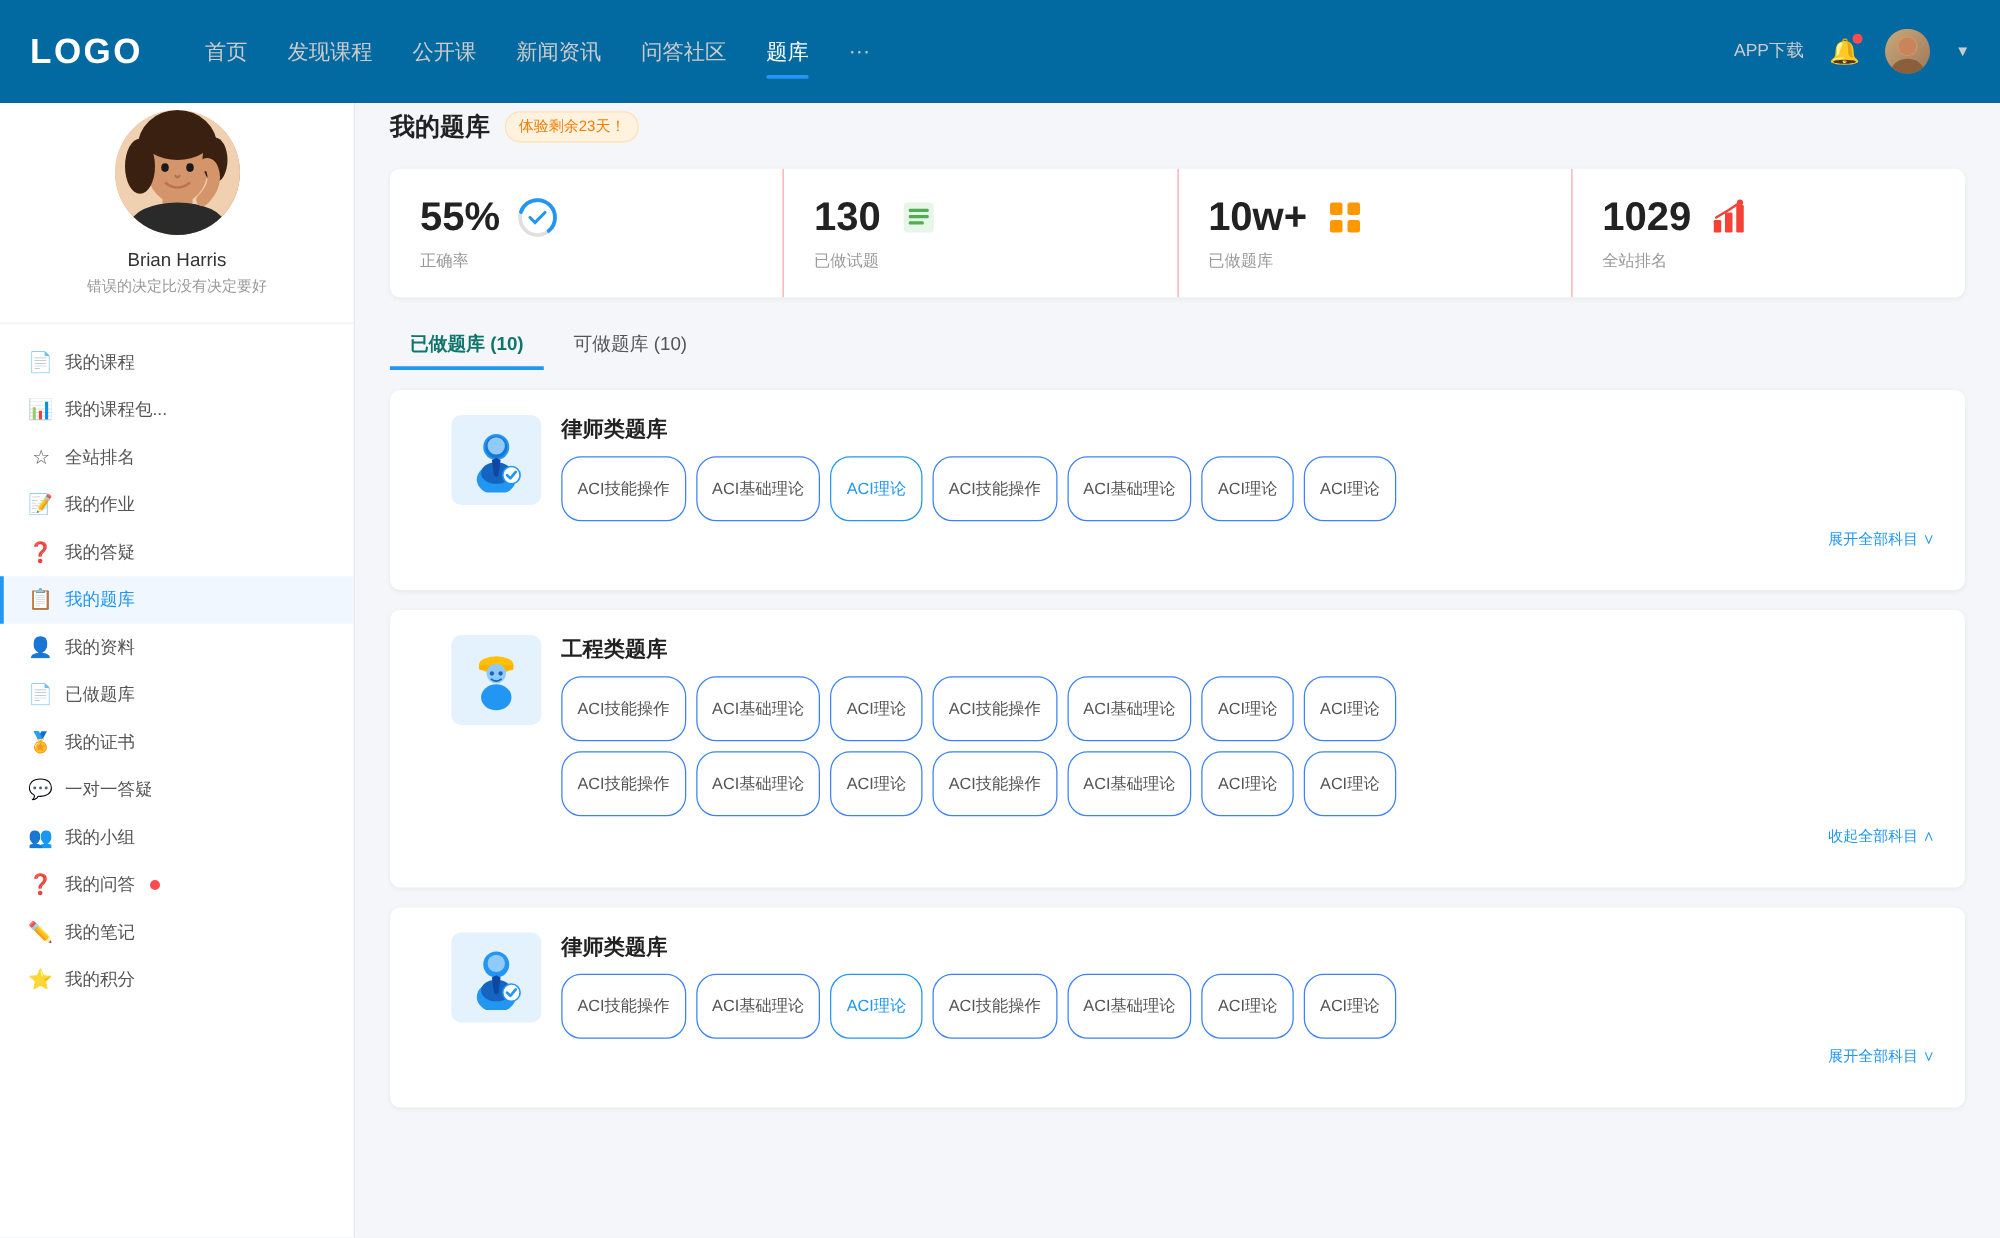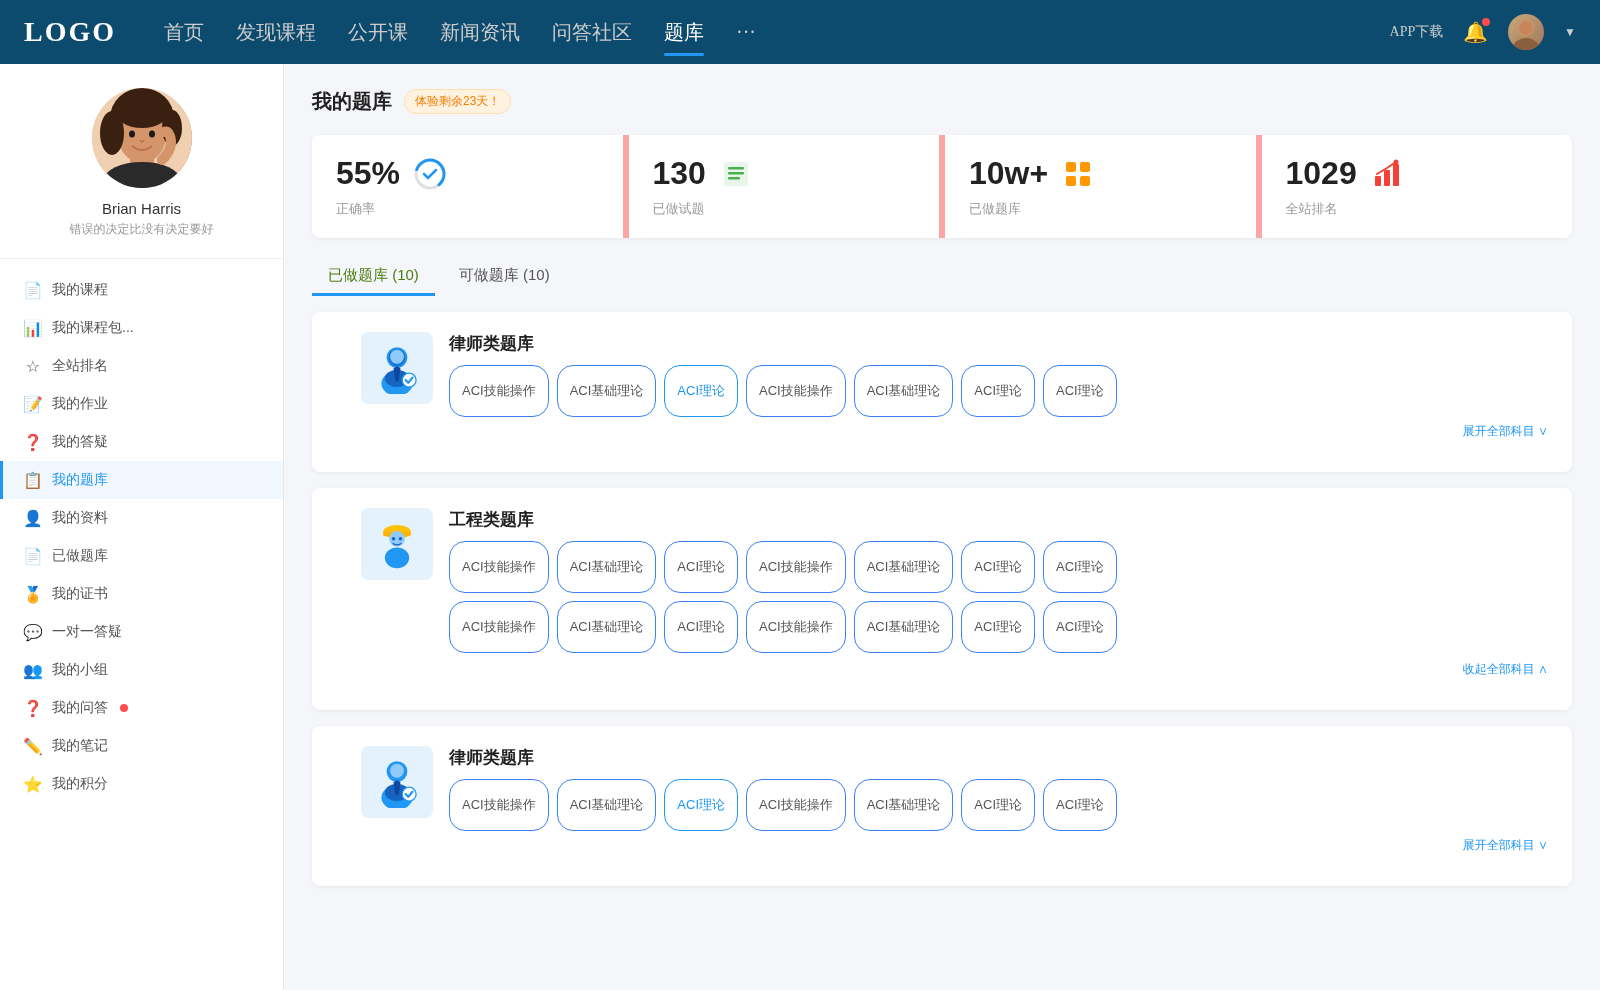--- a/index.html
+++ b/index.html
@@ -1,46 +1,45 @@
 <!DOCTYPE html>
 <html><head>
   <meta charset="utf-8">
   <style>
     * { box-sizing: border-box; margin: 0; padding: 0; }
     body { font-family: -apple-system, BlinkMacSystemFont, 'PingFang SC', 'Microsoft YaHei', sans-serif; background: #f0f2f5; color: #333; }
 
     
     .navbar {
-      background: #0c4a6e;
-      height: 64px;
+      background: #0369a1;
+      height: 82px;
       display: flex;
       align-items: center;
       padding: 0 24px;
       position: fixed;
       top: 0; left: 0; right: 0;
       z-index: 100;
-      font-family: Liberation Serif, serif;
     }
     .nav-logo {
       color: white;
       font-size: 28px;
       font-weight: bold;
       letter-spacing: 2px;
       margin-right: 40px;
       min-width: 100px;
     }
     .nav-items {
       display: flex;
       align-items: center;
       gap: 32px;
       flex: 1;
     }
     .nav-item {
       color: #ccc;
-      font-size: 20px;
+      font-size: 17px;
       cursor: pointer;
       padding: 4px 0;
       position: relative;
     }
     .nav-item.active {
       color: white;
     }
     .nav-item.active::after {
       content: '';
       position: absolute;
@@ -208,21 +207,21 @@
       gap: 0;
       background: white;
       border-radius: 8px;
       margin-bottom: 20px;
       box-shadow: 0 1px 4px rgba(0,0,0,0.06);
       overflow: hidden;
     }
     .stat-card {
       flex: 1;
       padding: 20px 24px;
-      border-right: 6px solid #fca5a5;
+      border-right: 1px solid #fca5a5;
       display: flex;
       flex-direction: column;
       gap: 6px;
     }
     .stat-card:last-child { border-right: none; }
     .stat-top {
       display: flex;
       align-items: center;
       gap: 12px;
     }
@@ -250,23 +249,23 @@
     }
     .tab {
       padding: 8px 16px;
       font-size: 15px;
       color: #555;
       cursor: pointer;
       border-bottom: 3px solid transparent;
       margin-right: 8px;
     }
     .tab.active {
-      color: #4d7c0f;
+      color: #0f766e;
       border-bottom-color: #2196F3;
-      font-weight: 400;
+      font-weight: 700;
     }
 
     
     .qbank-card {
       background: white;
       border-radius: 8px;
       margin-bottom: 16px;
       padding: 20px 24px;
       box-shadow: 0 1px 4px rgba(0,0,0,0.06);
     }

